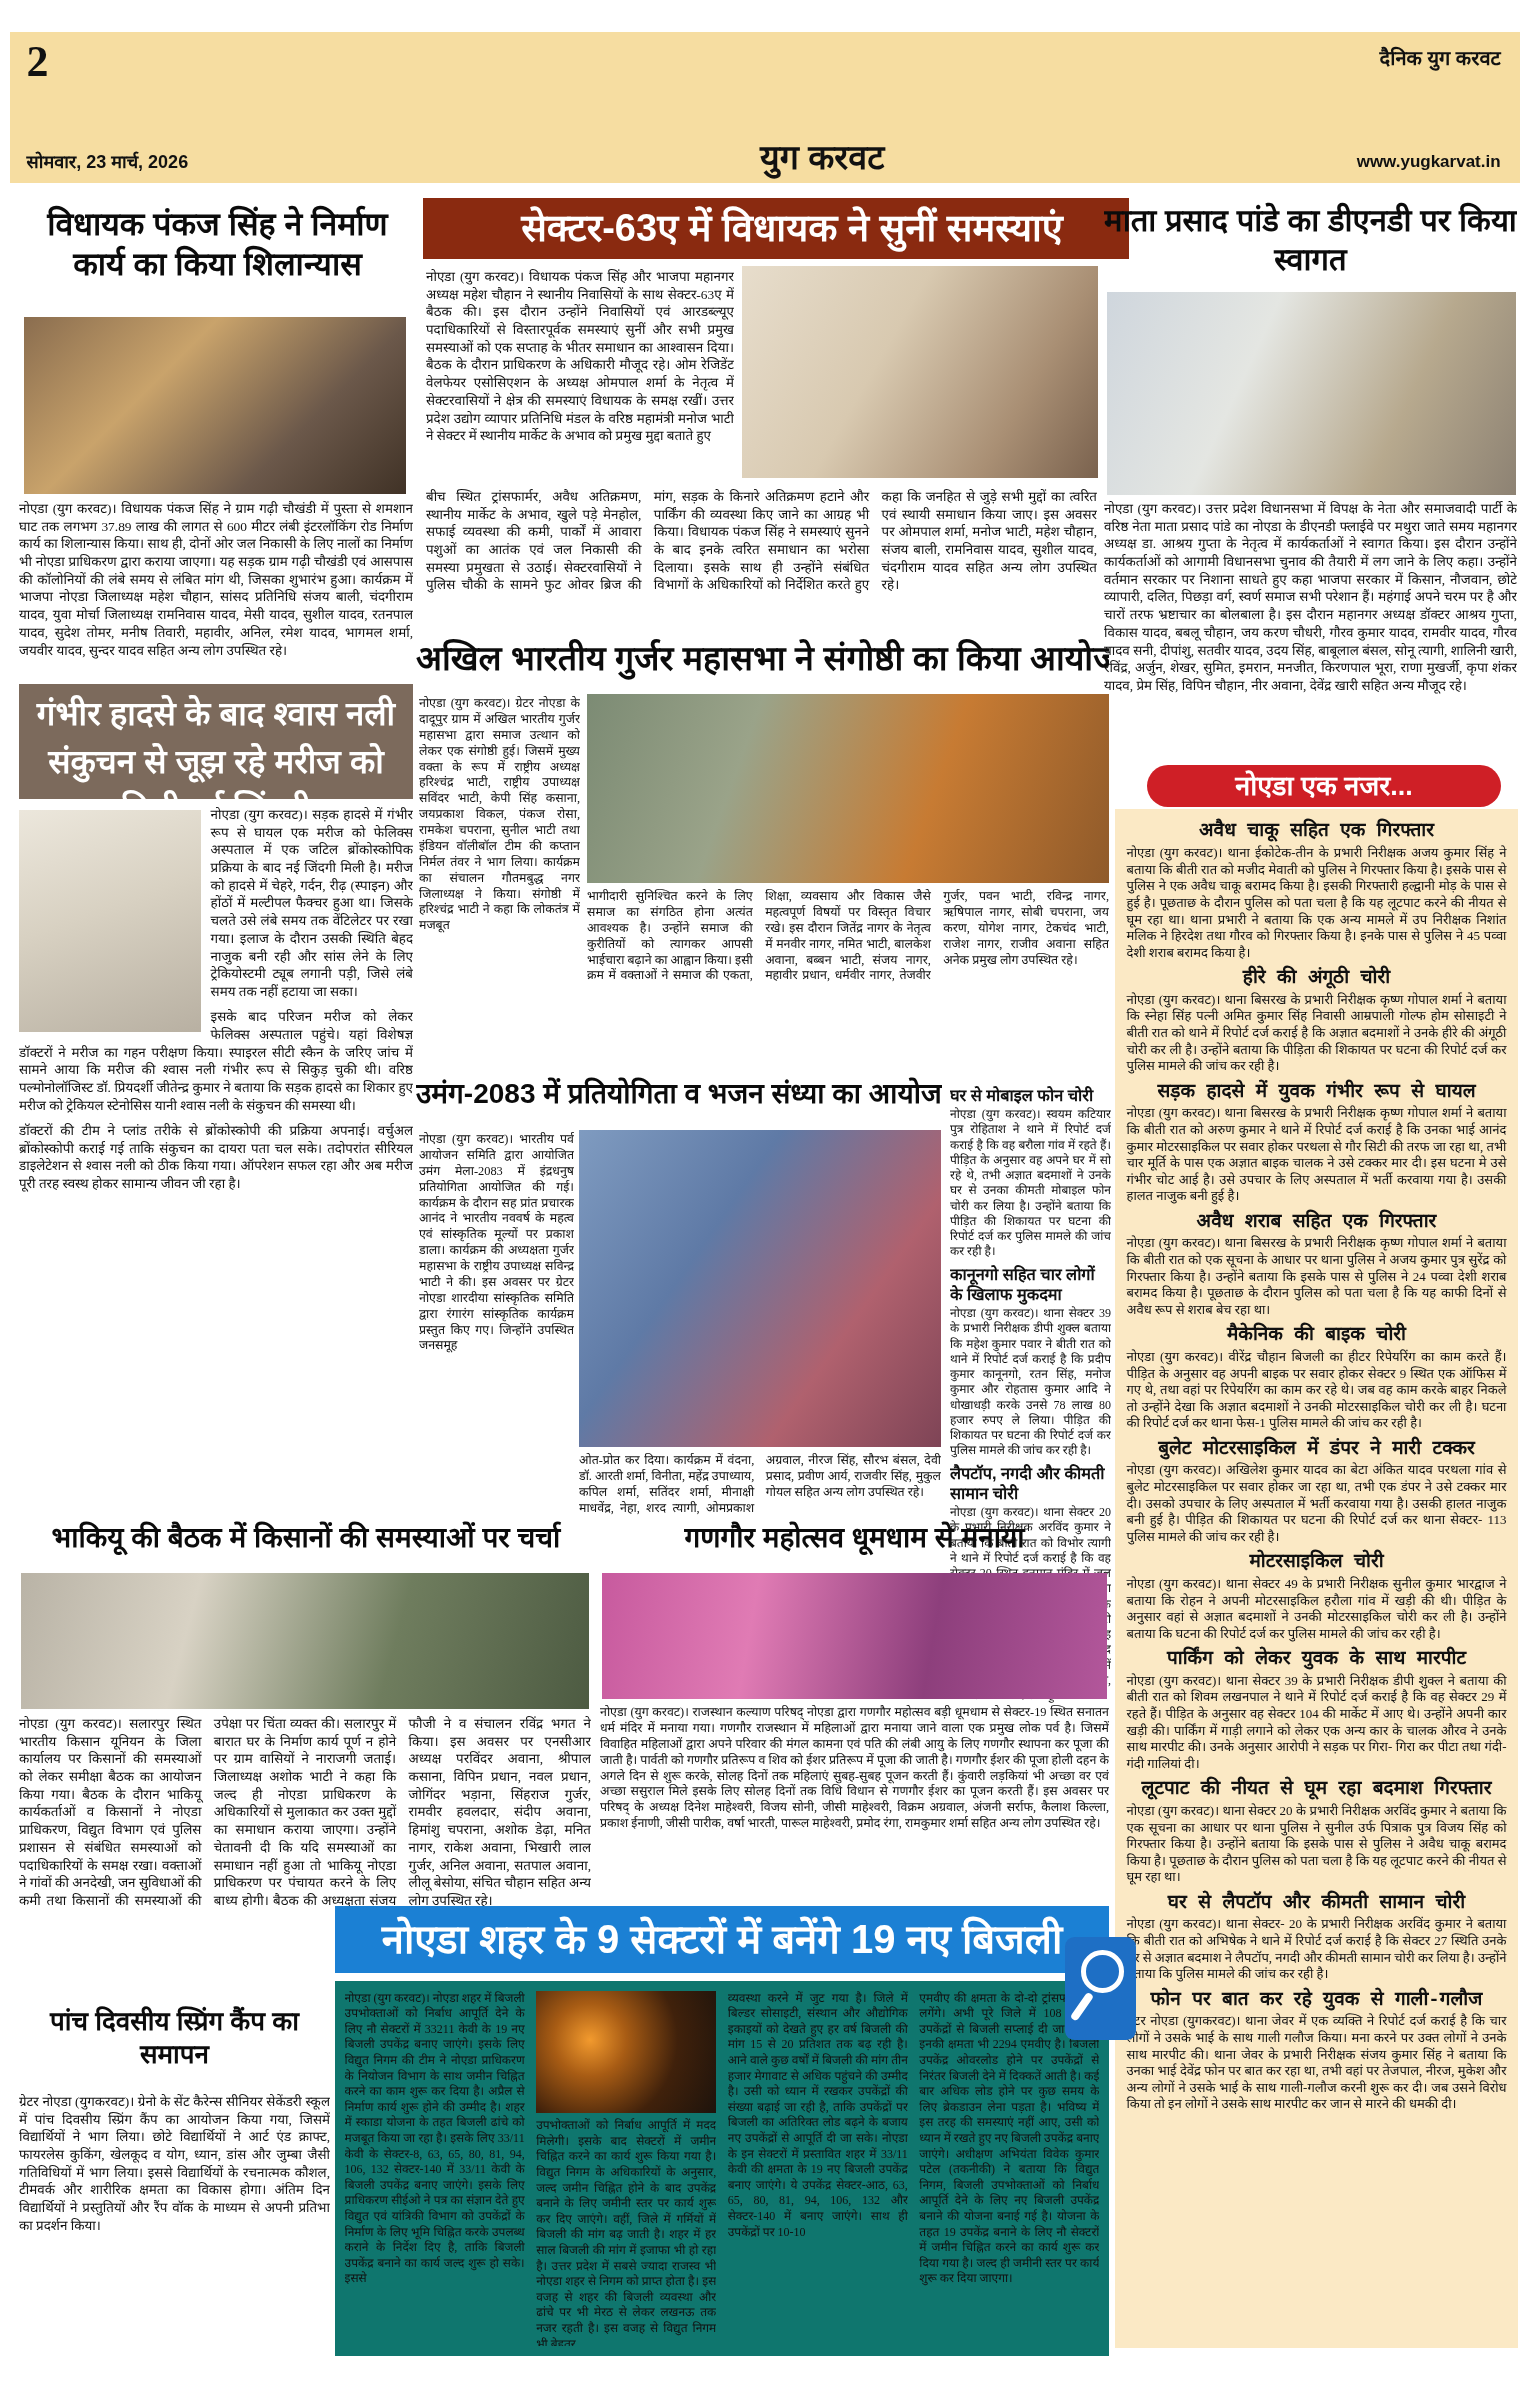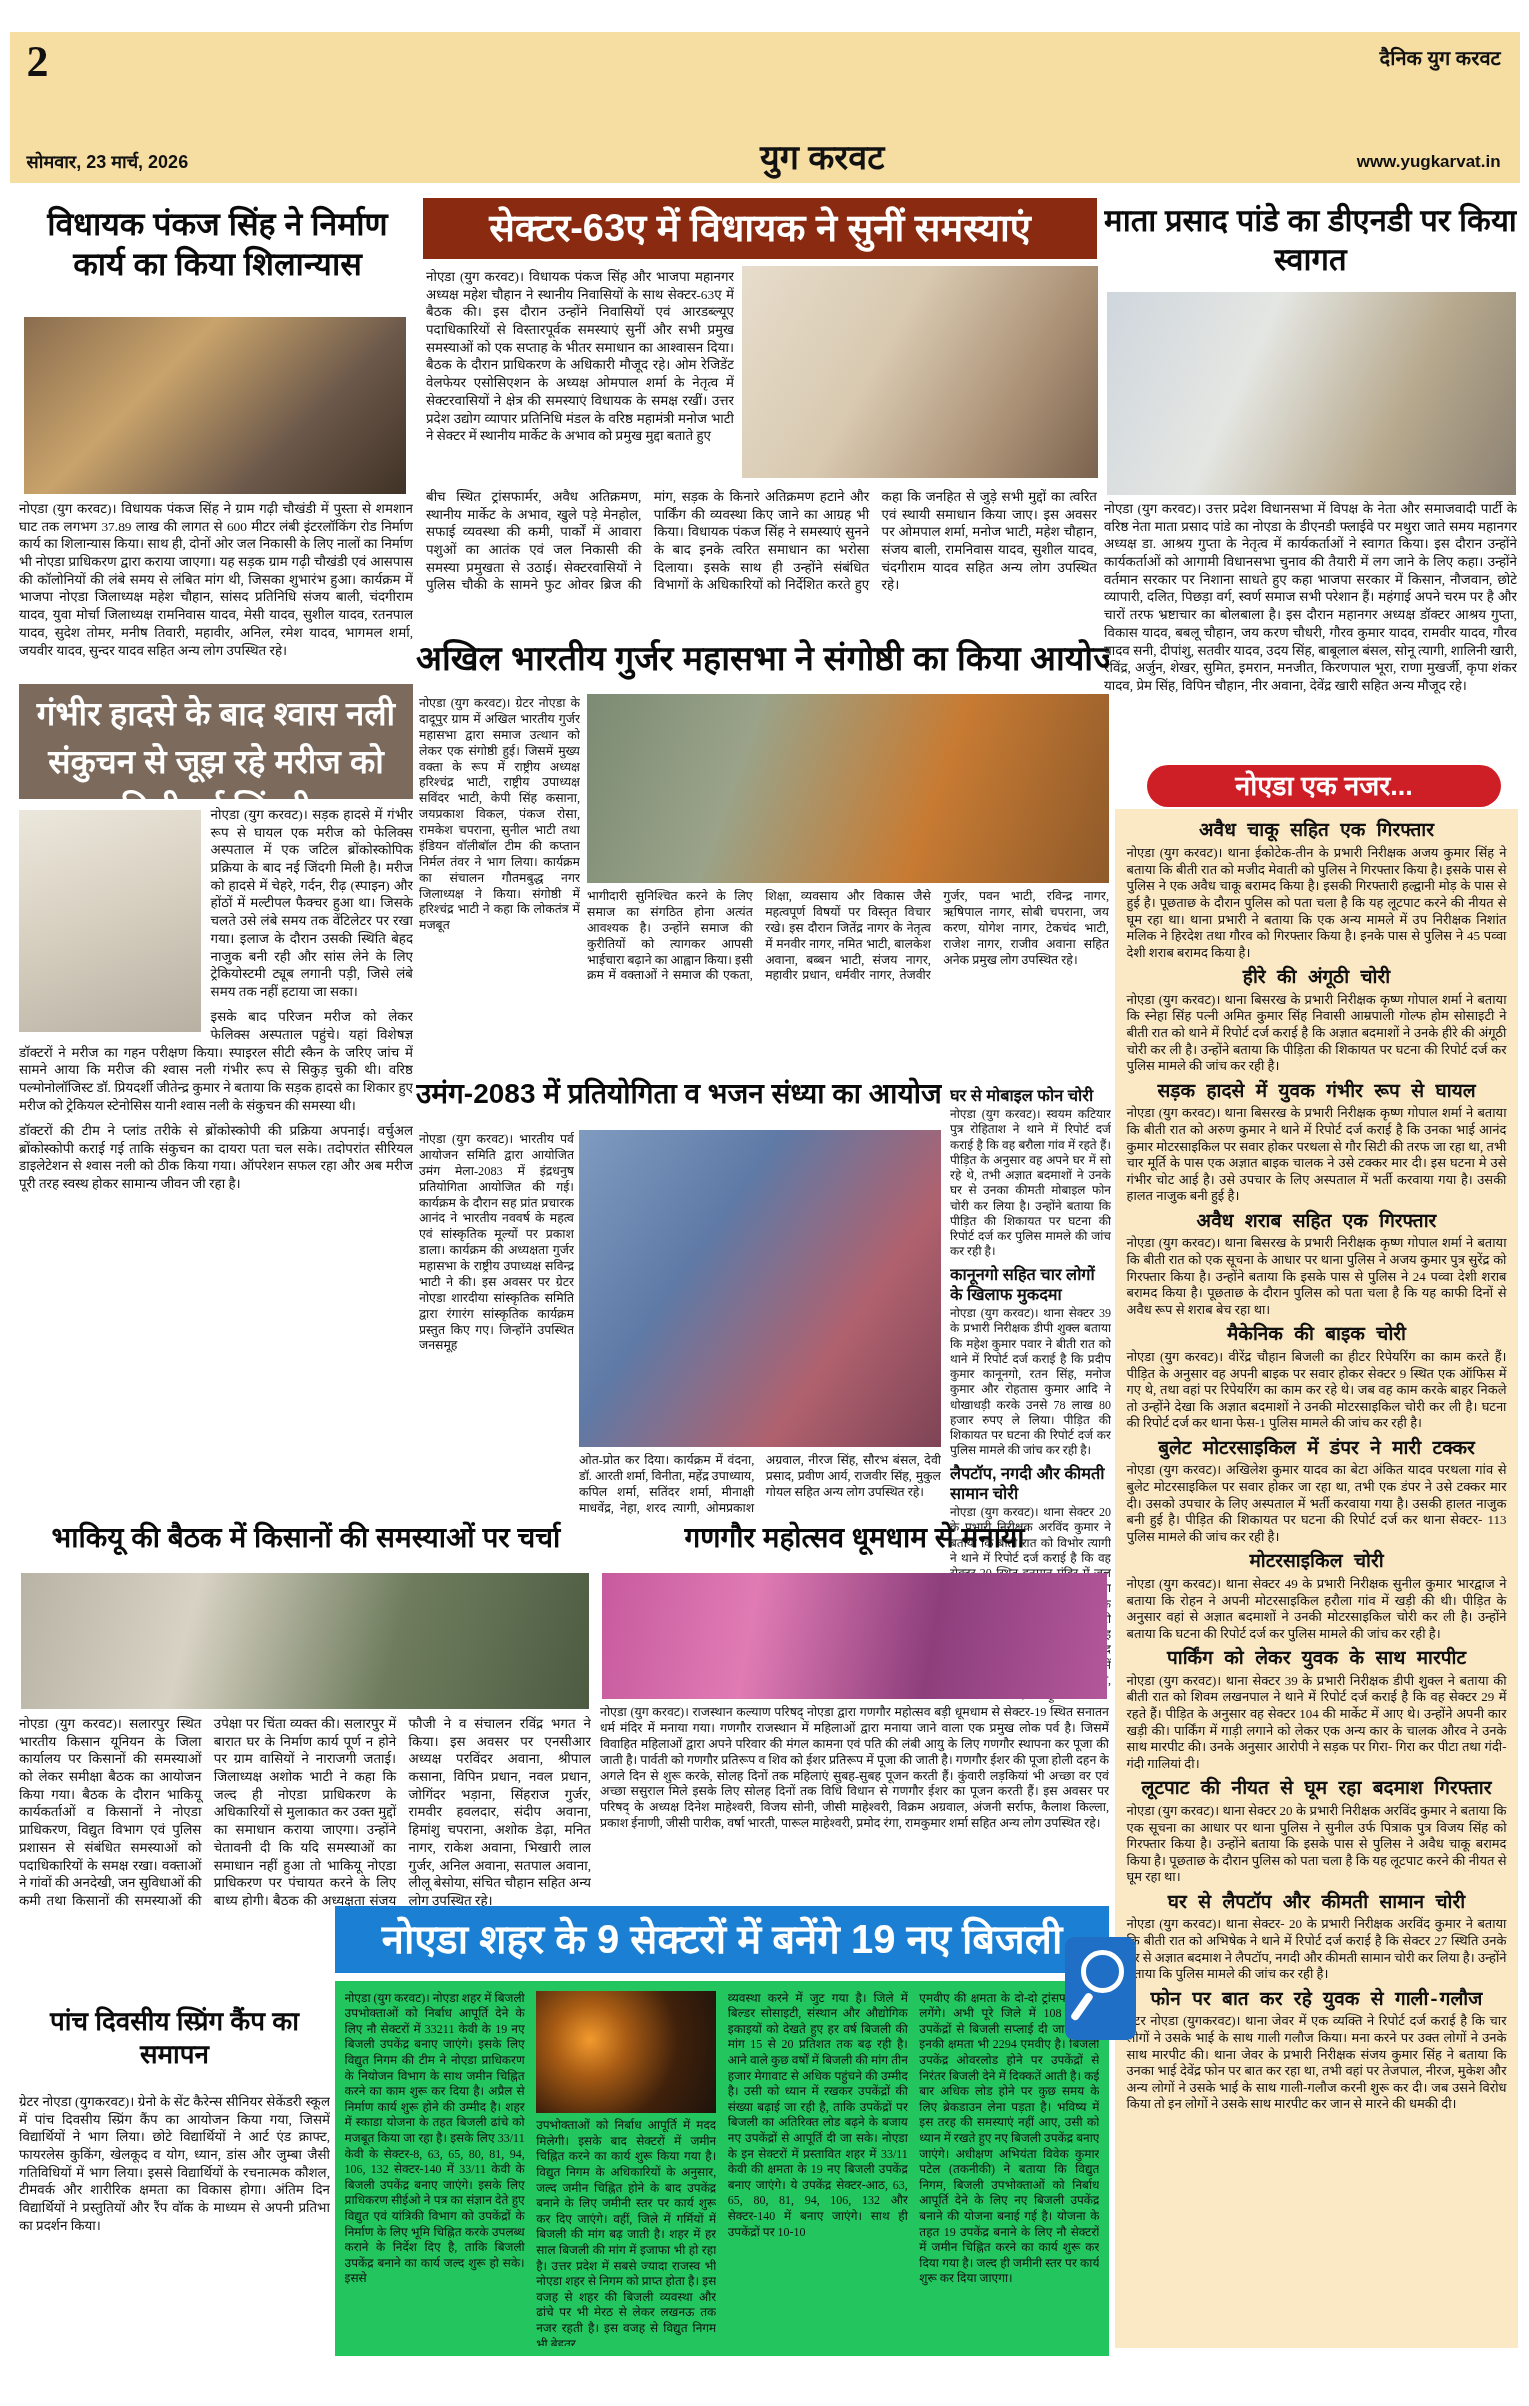--- a/index.html
+++ b/index.html
@@ -51,21 +51,21 @@
 <div class="abs body-txt clip" style="left:19px;top:500px;width:394px;height:178px;">नोएडा (युग करवट)। विधायक पंकज सिंह ने ग्राम गढ़ी चौखंडी में पुस्ता से शमशान घाट तक लगभग 37.89 लाख की लागत से 600 मीटर लंबी इंटरलॉकिंग रोड निर्माण कार्य का शिलान्यास किया। साथ ही, दोनों ओर जल निकासी के लिए नालों का निर्माण भी नोएडा प्राधिकरण द्वारा कराया जाएगा। यह सड़क ग्राम गढ़ी चौखंडी एवं आसपास की कॉलोनियों की लंबे समय से लंबित मांग थी, जिसका शुभारंभ हुआ। कार्यक्रम में भाजपा नोएडा जिलाध्यक्ष महेश चौहान, सांसद प्रतिनिधि संजय बाली, चंदगीराम यादव, युवा मोर्चा जिलाध्यक्ष रामनिवास यादव, मेसी यादव, सुशील यादव, रतनपाल यादव, सुदेश तोमर, मनीष तिवारी, महावीर, अनिल, रमेश यादव, भागमल शर्मा, जयवीर यादव, सुन्दर यादव सहित अन्य लोग उपस्थित रहे।</div>
 
 <div class="abs banner clip" style="left:19px;top:684px;width:394px;height:115px;background:#7c6a5c;font-size:33px;line-height:1.45;padding-top:5.7px;box-sizing:border-box;">गंभीर हादसे के बाद श्वास नली संकुचन से जूझ रहे मरीज को मिली नई जिंदगी</div>
 <div class="abs clip" style="left:19px;top:806px;width:394px;height:715px;">
   <div class="photo" style="float:left;width:182px;height:222px;margin:3.8px 9.6px 5.7px 0;background:linear-gradient(160deg,#ece7dc 0%,#d8d1c2 45%,#b8b0a2 100%);"></div>
   <p class="body-txt" style="margin:0 0 7.6px 0;">नोएडा (युग करवट)। सड़क हादसे में गंभीर रूप से घायल एक मरीज को फेलिक्स अस्पताल में एक जटिल ब्रोंकोस्कोपिक प्रक्रिया के बाद नई जिंदगी मिली है। मरीज को हादसे में चेहरे, गर्दन, रीढ़ (स्पाइन) और होंठों में मल्टीपल फैक्चर हुआ था। जिसके चलते उसे लंबे समय तक वेंटिलेटर पर रखा गया। इलाज के दौरान उसकी स्थिति बेहद नाजुक बनी रही और सांस लेने के लिए ट्रेकियोस्टमी ट्यूब लगानी पड़ी, जिसे लंबे समय तक नहीं हटाया जा सका।</p>
   <p class="body-txt" style="margin:0 0 7.6px 0;">इसके बाद परिजन मरीज को लेकर फेलिक्स अस्पताल पहुंचे। यहां विशेषज्ञ डॉक्टरों ने मरीज का गहन परीक्षण किया। स्पाइरल सीटी स्कैन के जरिए जांच में सामने आया कि मरीज की श्वास नली गंभीर रूप से सिकुड़ चुकी थी। वरिष्ठ पल्मोनोलॉजिस्ट डॉ. प्रियदर्शी जीतेन्द्र कुमार ने बताया कि सड़क हादसे का शिकार हुए मरीज को ट्रेकियल स्टेनोसिस यानी श्वास नली के संकुचन की समस्या थी।</p>
   <p class="body-txt" style="margin:0 0 7.6px 0;">डॉक्टरों की टीम ने प्लांड तरीके से ब्रोंकोस्कोपी की प्रक्रिया अपनाई। वर्चुअल ब्रोंकोस्कोपी कराई गई ताकि संकुचन का दायरा पता चल सके। तदोपरांत सीरियल डाइलेटेशन से श्वास नली को ठीक किया गया। ऑपरेशन सफल रहा और अब मरीज पूरी तरह स्वस्थ होकर सामान्य जीवन जी रहा है।</p>
 </div>
 
-<div class="abs banner clip" style="left:423px;top:198px;width:674px;height:61px;background:#8a2a10;font-size:38px;line-height:61px;">सेक्टर-63ए में विधायक ने सुनीं समस्याएं</div>
+<div class="abs banner clip" style="left:423px;top:198px;width:674px;height:61px;background:#8a2a10;font-size:38px;line-height:61px;padding-left:32px;">सेक्टर-63ए में विधायक ने सुनीं समस्याएं</div>
 <div class="abs body-txt clip" style="left:426px;top:268px;width:308px;height:218px;">नोएडा (युग करवट)। विधायक पंकज सिंह और भाजपा महानगर अध्यक्ष महेश चौहान ने स्थानीय निवासियों के साथ सेक्टर-63ए में बैठक की। इस दौरान उन्होंने निवासियों एवं आरडब्ल्यूए पदाधिकारियों से विस्तारपूर्वक समस्याएं सुनीं और सभी प्रमुख समस्याओं को एक सप्ताह के भीतर समाधान का आश्वासन दिया। बैठक के दौरान प्राधिकरण के अधिकारी मौजूद रहे। ओम रेजिडेंट वेलफेयर एसोसिएशन के अध्यक्ष ओमपाल शर्मा के नेतृत्व में सेक्टरवासियों ने क्षेत्र की समस्याएं विधायक के समक्ष रखीं। उत्तर प्रदेश उद्योग व्यापार प्रतिनिधि मंडल के वरिष्ठ महामंत्री मनोज भाटी ने सेक्टर में स्थानीय मार्केट के अभाव को प्रमुख मुद्दा बताते हुए</div>
 <div class="abs photo" style="left:742px;top:266px;width:356px;height:212px;background:linear-gradient(120deg,#e7ddcc 0%,#d8c9b0 40%,#a98f74 75%,#7a624e 100%);"></div>
 <div class="abs body-txt cols3 clip" style="left:426px;top:488px;width:671px;height:141px;">बीच स्थित ट्रांसफार्मर, अवैध अतिक्रमण, स्थानीय मार्केट के अभाव, खुले पड़े मेनहोल, सफाई व्यवस्था की कमी, पार्कों में आवारा पशुओं का आतंक एवं जल निकासी की समस्या प्रमुखता से उठाई। सेक्टरवासियों ने पुलिस चौकी के सामने फुट ओवर ब्रिज की मांग, सड़क के किनारे अतिक्रमण हटाने और पार्किंग की व्यवस्था किए जाने का आग्रह भी किया। विधायक पंकज सिंह ने समस्याएं सुनने के बाद इनके त्वरित समाधान का भरोसा दिलाया। इसके साथ ही उन्होंने संबंधित विभागों के अधिकारियों को निर्देशित करते हुए कहा कि जनहित से जुड़े सभी मुद्दों का त्वरित एवं स्थायी समाधान किया जाए। इस अवसर पर ओमपाल शर्मा, मनोज भाटी, महेश चौहान, संजय बाली, रामनिवास यादव, सुशील यादव, चंदगीराम यादव सहित अन्य लोग उपस्थित रहे।</div>
 
 <div class="abs hl clip" style="left:1104px;top:202px;width:413px;height:88px;font-size:31px;">माता प्रसाद पांडे का डीएनडी पर किया स्वागत</div>
 <div class="abs photo" style="left:1107px;top:292px;width:409px;height:203px;background:linear-gradient(115deg,#cfd6dd 0%,#e4e6e2 35%,#b7a98e 70%,#8d8273 100%);"></div>
 <div class="abs body-txt clip" style="left:1104px;top:500px;width:413px;height:260px;">नोएडा (युग करवट)। उत्तर प्रदेश विधानसभा में विपक्ष के नेता और समाजवादी पार्टी के वरिष्ठ नेता माता प्रसाद पांडे का नोएडा के डीएनडी फ्लाईवे पर मथुरा जाते समय महानगर अध्यक्ष डा. आश्रय गुप्ता के नेतृत्व में कार्यकर्ताओं ने स्वागत किया। इस दौरान उन्होंने कार्यकर्ताओं को आगामी विधानसभा चुनाव की तैयारी में लग जाने के लिए कहा। उन्होंने वर्तमान सरकार पर निशाना साधते हुए कहा भाजपा सरकार में किसान, नौजवान, छोटे व्यापारी, दलित, पिछड़ा वर्ग, स्वर्ण समाज सभी परेशान हैं। महंगाई अपने चरम पर है और चारों तरफ भ्रष्टाचार का बोलबाला है। इस दौरान महानगर अध्यक्ष डॉक्टर आश्रय गुप्ता, विकास यादव, बबलू चौहान, जय करण चौधरी, गौरव कुमार यादव, रामवीर यादव, गौरव यादव सनी, दीपांशु, सतवीर यादव, उदय सिंह, बाबूलाल बंसल, सोनू त्यागी, शालिनी खारी, रविंद्र, अर्जुन, शेखर, सुमित, इमरान, मनजीत, किरणपाल भूरा, राणा मुखर्जी, कृपा शंकर यादव, प्रेम सिंह, विपिन चौहान, नीर अवाना, देवेंद्र खारी सहित अन्य मौजूद रहे।</div>
 
 <div class="abs hl clip" style="left:416px;top:637px;width:693px;height:52px;font-size:34px;white-space:nowrap;">अखिल भारतीय गुर्जर महासभा ने संगोष्ठी का किया आयोजन</div>
 <div class="abs body-sm clip" style="left:419px;top:696px;width:161px;height:375px;">नोएडा (युग करवट)। ग्रेटर नोएडा के दादूपुर ग्राम में अखिल भारतीय गुर्जर महासभा द्वारा समाज उत्थान को लेकर एक संगोष्ठी हुई। जिसमें मुख्य वक्ता के रूप में राष्ट्रीय अध्यक्ष हरिश्चंद्र भाटी, राष्ट्रीय उपाध्यक्ष सविंदर भाटी, केपी सिंह कसाना, जयप्रकाश विकल, पंकज रोसा, रामकेश चपराना, सुनील भाटी तथा इंडियन वॉलीबॉल टीम की कप्तान निर्मल तंवर ने भाग लिया। कार्यक्रम का संचालन गौतमबुद्ध नगर जिलाध्यक्ष ने किया। संगोष्ठी में हरिश्चंद्र भाटी ने कहा कि लोकतंत्र में मजबूत</div>
@@ -117,21 +117,21 @@
 <div class="abs body-txt cols3 clip" style="left:19px;top:1715px;width:572px;height:283px;">नोएडा (युग करवट)। सलारपुर स्थित भारतीय किसान यूनियन के जिला कार्यालय पर किसानों की समस्याओं को लेकर समीक्षा बैठक का आयोजन किया गया। बैठक के दौरान भाकियू कार्यकर्ताओं व किसानों ने नोएडा प्राधिकरण, विद्युत विभाग एवं पुलिस प्रशासन से संबंधित समस्याओं को पदाधिकारियों के समक्ष रखा। वक्ताओं ने गांवों की अनदेखी, जन सुविधाओं की कमी तथा किसानों की समस्याओं की उपेक्षा पर चिंता व्यक्त की। सलारपुर में बारात घर के निर्माण कार्य पूर्ण न होने पर ग्राम वासियों ने नाराजगी जताई। जिलाध्यक्ष अशोक भाटी ने कहा कि जल्द ही नोएडा प्राधिकरण के अधिकारियों से मुलाकात कर उक्त मुद्दों का समाधान कराया जाएगा। उन्होंने चेतावनी दी कि यदि समस्याओं का समाधान नहीं हुआ तो भाकियू नोएडा प्राधिकरण पर पंचायत करने के लिए बाध्य होगी। बैठक की अध्यक्षता संजय फौजी ने व संचालन रविंद्र भगत ने किया। इस अवसर पर एनसीआर अध्यक्ष परविंदर अवाना, श्रीपाल कसाना, विपिन प्रधान, नवल प्रधान, जोगिंदर भड़ाना, सिंहराज गुर्जर, रामवीर हवलदार, संदीप अवाना, हिमांशु चपराना, अशोक डेढ़ा, मनित नागर, राकेश अवाना, भिखारी लाल गुर्जर, अनिल अवाना, सतपाल अवाना, लीलू बेसोया, संचित चौहान सहित अन्य लोग उपस्थित रहे।</div>
 
 <div class="abs hl clip" style="left:19px;top:2005px;width:311px;height:80px;font-size:26px;">पांच दिवसीय स्प्रिंग कैंप का समापन</div>
 <div class="abs body-txt clip" style="left:19px;top:2093px;width:311px;height:306px;">ग्रेटर नोएडा (युगकरवट)। ग्रेनो के सेंट कैरेन्स सीनियर सेकेंडरी स्कूल में पांच दिवसीय स्प्रिंग कैंप का आयोजन किया गया, जिसमें विद्यार्थियों ने भाग लिया। छोटे विद्यार्थियों ने आर्ट एंड क्राफ्ट, फायरलेस कुकिंग, खेलकूद व योग, ध्यान, डांस और जुम्बा जैसी गतिविधियों में भाग लिया। इससे विद्यार्थियों के रचनात्मक कौशल, टीमवर्क और शारीरिक क्षमता का विकास होगा। अंतिम दिन विद्यार्थियों ने प्रस्तुतियों और रैंप वॉक के माध्यम से अपनी प्रतिभा का प्रदर्शन किया।</div>
 
 <div class="abs hl clip" style="left:600px;top:1520px;width:509px;height:46px;font-size:28px;white-space:nowrap;">गणगौर महोत्सव धूमधाम से मनाया</div>
 <div class="abs photo" style="left:602px;top:1573px;width:505px;height:126px;background:linear-gradient(100deg,#c75a9e 0%,#e07bb4 30%,#8d3f7c 65%,#b3579b 100%);"></div>
 <div class="abs body-sm clip" style="left:600px;top:1705px;width:509px;height:195px;">नोएडा (युग करवट)। राजस्थान कल्याण परिषद् नोएडा द्वारा गणगौर महोत्सव बड़ी धूमधाम से सेक्टर-19 स्थित सनातन धर्म मंदिर में मनाया गया। गणगौर राजस्थान में महिलाओं द्वारा मनाया जाने वाला एक प्रमुख लोक पर्व है। जिसमें विवाहित महिलाओं द्वारा अपने परिवार की मंगल कामना एवं पति की लंबी आयु के लिए गणगौर स्थापना कर पूजा की जाती है। पार्वती को गणगौर प्रतिरूप व शिव को ईशर प्रतिरूप में पूजा की जाती है। गणगौर ईशर की पूजा होली दहन के अगले दिन से शुरू करके, सोलह दिनों तक महिलाएं सुबह-सुबह पूजन करती हैं। कुंवारी लड़कियां भी अच्छा वर एवं अच्छा ससुराल मिले इसके लिए सोलह दिनों तक विधि विधान से गणगौर ईशर का पूजन करती हैं। इस अवसर पर परिषद् के अध्यक्ष दिनेश माहेश्वरी, विजय सोनी, जीसी माहेश्वरी, विक्रम अग्रवाल, अंजनी सर्राफ, कैलाश किल्ला, प्रकाश ईनाणी, जीसी पारीक, वर्षा भारती, पारूल माहेश्वरी, प्रमोद रंगा, रामकुमार शर्मा सहित अन्य लोग उपस्थित रहे।</div>
 
 <div class="abs banner clip" style="left:335px;top:1906px;width:774px;height:67px;background:#1b80d4;font-size:40px;line-height:67px;">नोएडा शहर  के 9 सेक्टरों में बनेंगे 19 नए बिजली उपकेंद्र</div>
-<div class="abs clip" style="left:335px;top:1981px;width:774px;height:375px;background:#22c55e;padding:9.6px;box-sizing:border-box;display:flex;gap:11.5px;">
+<div class="abs clip" style="left:335px;top:1981px;width:774px;height:375px;background:#0f766e;padding:9.6px;box-sizing:border-box;display:flex;gap:11.5px;">
   <div class="bij-col">नोएडा (युग करवट)। नोएडा शहर में बिजली उपभोक्ताओं को निर्बाध आपूर्ति देने के लिए नौ सेक्टरों में 33211 केवी के 19 नए बिजली उपकेंद्र बनाए जाएंगे। इसके लिए विद्युत निगम की टीम ने नोएडा प्राधिकरण के नियोजन विभाग के साथ जमीन चिह्नित करने का काम शुरू कर दिया है। अप्रैल से निर्माण कार्य शुरू होने की उम्मीद है। शहर में स्काडा योजना के तहत बिजली ढांचे को मजबूत किया जा रहा है। इसके लिए 33/11 केवी के सेक्टर-8, 63, 65, 80, 81, 94, 106, 132 सेक्टर-140 में 33/11 केवी के बिजली उपकेंद्र बनाए जाएंगे। इसके लिए प्राधिकरण सीईओ ने पत्र का संज्ञान देते हुए विद्युत एवं यांत्रिकी विभाग को उपकेंद्रों के निर्माण के लिए भूमि चिह्नित करके उपलब्ध कराने के निर्देश दिए है, ताकि बिजली उपकेंद्र बनाने का कार्य जल्द शुरू हो सके। इससे</div>
   <div class="bij-col">
     <div class="photo" style="width:100%;height:122px;margin-bottom:5.7px;background:radial-gradient(circle at 30% 40%,#f29a2e 0%,#a85c14 25%,#40210b 60%,#1d130c 100%);"></div>
     <span>उपभोक्ताओं को निर्बाध आपूर्ति में मदद मिलेगी। इसके बाद सेक्टरों में जमीन चिह्नित करने का कार्य शुरू किया गया है। विद्युत निगम के अधिकारियों के अनुसार, जल्द जमीन चिह्नित होने के बाद उपकेंद्र बनाने के लिए जमीनी स्तर पर कार्य शुरू कर दिए जाएंगे। वहीं, जिले में गर्मियों में बिजली की मांग बढ़ जाती है। शहर में हर साल बिजली की मांग में इजाफा भी हो रहा है। उत्तर प्रदेश में सबसे ज्यादा राजस्व भी नोएडा शहर से निगम को प्राप्त होता है। इस वजह से शहर की बिजली व्यवस्था और ढांचे पर भी मेरठ से लेकर लखनऊ तक नजर रहती है। इस वजह से विद्युत निगम भी बेहतर</span>
   </div>
   <div class="bij-col">व्यवस्था करने में जुट गया है। जिले में बिल्डर सोसाइटी, संस्थान और औद्योगिक इकाइयों को देखते हुए हर वर्ष बिजली की मांग 15 से 20 प्रतिशत तक बढ़ रही है। आने वाले कुछ वर्षों में बिजली की मांग तीन हजार मेगावाट से अधिक पहुंचने की उम्मीद है। उसी को ध्यान में रखकर उपकेंद्रों की संख्या बढ़ाई जा रही है, ताकि उपकेंद्रों पर बिजली का अतिरिक्त लोड बढ़ने के बजाय नए उपकेंद्रों से आपूर्ति दी जा सके। नोएडा के इन सेक्टरों में प्रस्तावित शहर में 33/11 केवी की क्षमता के 19 नए बिजली उपकेंद्र बनाए जाएंगे। ये उपकेंद्र सेक्टर-आठ, 63, 65, 80, 81, 94, 106, 132 और सेक्टर-140 में बनाए जाएंगे। साथ ही उपकेंद्रों पर 10-10</div>
   <div class="bij-col">एमवीए की क्षमता के दो-दो ट्रांसफार्मर भी लगेंगे। अभी पूरे जिले में 108 बिजली उपकेंद्रों से बिजली सप्लाई दी जा रही हैं। इनकी क्षमता भी 2294 एमवीए है। बिजली उपकेंद्र ओवरलोड होने पर उपकेंद्रों से निरंतर बिजली देने में दिक्कतें आती है। कई बार अधिक लोड होने पर कुछ समय के लिए ब्रेकडाउन लेना पड़ता है। भविष्य में इस तरह की समस्याएं नहीं आए, उसी को ध्यान में रखते हुए नए बिजली उपकेंद्र बनाए जाएंगे। अधीक्षण अभियंता विवेक कुमार पटेल (तकनीकी) ने बताया कि विद्युत निगम, बिजली उपभोक्ताओं को निर्बाध आपूर्ति देने के लिए नए बिजली उपकेंद्र बनाने की योजना बनाई गई है। योजना के तहत 19 उपकेंद्र बनाने के लिए नौ सेक्टरों में जमीन चिह्नित करने का कार्य शुरू कर दिया गया है। जल्द ही जमीनी स्तर पर कार्य शुरू कर दिया जाएगा।</div>
 </div>
 
 <div class="abs" style="left:1065px;top:1937px;width:71px;height:103px;background:#1e6fc5;border-radius:9.6px;z-index:5;">

